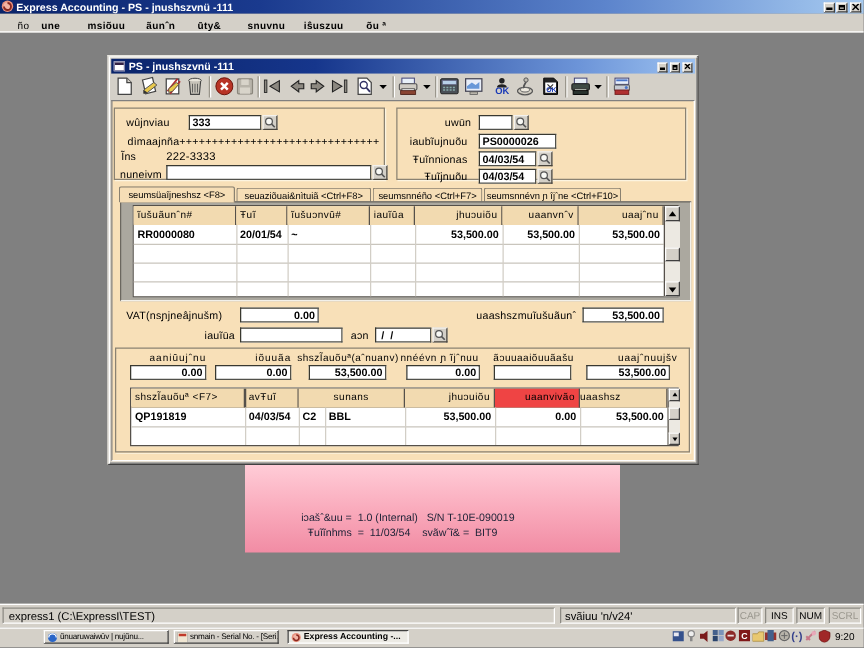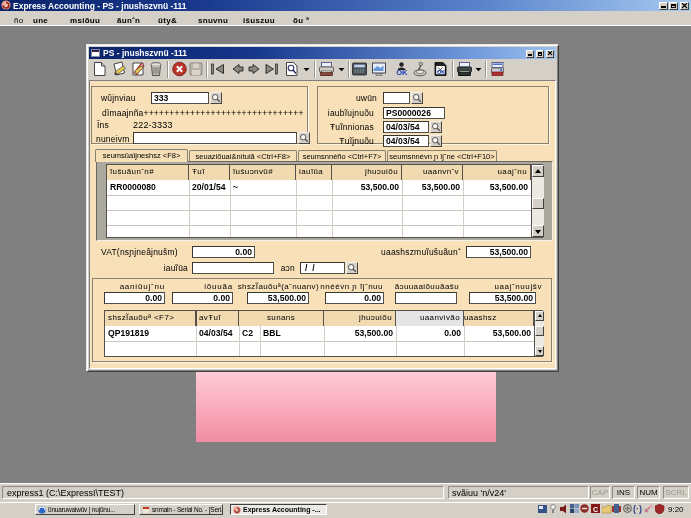--- a/index.html
+++ b/index.html
@@ -300,21 +300,21 @@
 <div class="field" style="left:325px;top:292px;width:59px;height:12px;text-align:right;line-height:10px;padding-right:2px">0.00</div>
 <div class="field" style="left:395px;top:292px;width:62px;height:12px"></div>
 <div class="field" style="left:469px;top:292px;width:67px;height:12px;text-align:right;line-height:10px;padding-right:2px">53,500.00</div>
 
 <div class="a" id="grid2" style="left:104px;top:310px;width:439px;height:47px;background:#fff;border:1px solid #55504a">
     <div style="position:absolute;left:0;top:0;width:429px;height:15px;background:#f2dab0;border-bottom:1px solid #55504a"></div>
     <div style="position:absolute;left:0px;top:0;width:91px;height:15px;border-right:1px solid #55504a;background:#f2dab0;font-size:8px;font-weight:normal;letter-spacing:0.4px;line-height:14px;overflow:hidden;padding-left:3px">shszĨauõuª &lt;F7&gt;</div>
     <div style="position:absolute;left:91px;top:0;width:43px;height:15px;border-right:1px solid #55504a;background:#f2dab0;font-size:8px;font-weight:normal;letter-spacing:0.4px;line-height:14px;overflow:hidden;padding-left:3px">avŦuĩ</div>
     <div style="position:absolute;left:134px;top:0;width:85px;height:15px;border-right:1px solid #55504a;background:#f2dab0;font-size:8px;font-weight:normal;letter-spacing:0.4px;line-height:14px;overflow:hidden;text-align:center">sunans</div>
     <div style="position:absolute;left:219px;top:0;width:72px;height:15px;border-right:1px solid #55504a;background:#f2dab0;font-size:8px;font-weight:normal;letter-spacing:0.4px;line-height:14px;overflow:hidden;text-align:right;padding-right:3px">jhuɔuiõu</div>
-    <div style="position:absolute;left:291px;top:0;width:68px;height:15px;border-right:1px solid #55504a;background:#e5e5e5;font-size:8px;font-weight:normal;letter-spacing:0.4px;line-height:14px;overflow:hidden;text-align:right;padding-right:3px">uaanvivão</div>
+    <div style="position:absolute;left:291px;top:0;width:68px;height:15px;border-right:1px solid #55504a;background:#ef4444;font-size:8px;font-weight:normal;letter-spacing:0.4px;line-height:14px;overflow:hidden;text-align:right;padding-right:3px">uaanvivão</div>
     <div style="position:absolute;left:359px;top:0;width:70px;height:15px;border-right:1px solid #55504a;background:#f2dab0;font-size:8px;font-weight:normal;letter-spacing:0.4px;line-height:14px;overflow:hidden;text-align:left;padding-right:3px">uaashsz</div>
     <div style="position:absolute;left:91px;top:0;width:1px;height:15px;background:#55504a"></div>
     <div style="position:absolute;left:0px;top:16px;width:91px;height:14px;font-size:8.6px;line-height:13px;padding-left:3px">QP191819</div>
     <div style="position:absolute;left:91px;top:16px;width:43px;height:14px;font-size:8.6px;line-height:13px;padding-left:3px">04/03/54</div>
     <div style="position:absolute;left:134px;top:16px;width:21px;height:14px;font-size:8.6px;line-height:13px;padding-left:3px">C2</div>
     <div style="position:absolute;left:155px;top:16px;width:64px;height:14px;font-size:8.6px;line-height:13px;padding-left:3px">BBL</div>
     <div style="position:absolute;left:219px;top:16px;width:72px;height:14px;font-size:8.6px;line-height:13px;text-align:right;padding-right:3px">53,500.00</div>
     <div style="position:absolute;left:291px;top:16px;width:68px;height:14px;font-size:8.6px;line-height:13px;text-align:right;padding-right:3px">0.00</div>
     <div style="position:absolute;left:359px;top:16px;width:70px;height:14px;font-size:8.6px;line-height:13px;text-align:right;padding-right:3px">53,500.00</div>
     <div style="position:absolute;left:0;top:30px;width:429px;height:1px;background:#c9c5bd"></div>
@@ -328,20 +328,22 @@
     <div style="position:absolute;left:430px;top:0;width:9px;height:10px;background:#d4d0c8;border:1px solid #404040;border-top-color:#fff;border-left-color:#fff">
       <div style="width:0;height:0;border-left:2.5px solid transparent;border-right:2.5px solid transparent;border-bottom:3.5px solid #000;margin:2px auto 0"></div>
     </div>
     <div style="position:absolute;left:430px;top:15px;width:9px;height:10px;background:#d4d0c8;border:1px solid #404040;border-top-color:#fff;border-left-color:#fff"></div>
     <div style="position:absolute;left:430px;top:35px;width:9px;height:10px;background:#d4d0c8;border:1px solid #404040;border-top-color:#fff;border-left-color:#fff">
       <div style="width:0;height:0;border-left:2.5px solid transparent;border-right:2.5px solid transparent;border-top:3.5px solid #000;margin:3px auto 0"></div>
     </div>
   </div>
 
 <div class="a" style="left:196px;top:372px;width:300px;height:70px;background:linear-gradient(180deg,#ffccd7 0%,#f9a8ba 55%,#f18ca4 100%)">
+<div style="position:absolute;left:45px;top:37px;font-size:8.5px;color:#1c2236;font-weight:normal;white-space:nowrap">iɔašˆ&amp;uu&nbsp;=&nbsp;&nbsp;1.0 (Internal)&nbsp;&nbsp;&nbsp;S/N T-10E-090019</div>
+<div style="position:absolute;left:50px;top:49px;font-size:8.5px;color:#1c2236;font-weight:normal;white-space:nowrap">Ŧuĩĩnhms&nbsp;&nbsp;=&nbsp;&nbsp;11/03/54&nbsp;&nbsp;&nbsp;&nbsp;svãwˆĩ&amp;&nbsp;=&nbsp;&nbsp;BIT9</div>
 </div>
 
 <div class="a" style="left:0;top:483px;width:691px;height:19px;background:#d4d0c8;border-top:1px solid #fff"></div>
 <div class="statuspanel" style="left:2px;top:486px;width:442px;height:13px;line-height:12px;padding-left:4px;font-size:9px">express1 (C:\ExpressI\TEST)</div>
 <div class="statuspanel" style="left:448px;top:486px;width:141px;height:13px;line-height:12px;padding-left:3px;font-size:9px">svãiuu 'n/v24'</div>
 <div class="statuspanel" style="left:590px;top:486px;width:20px;height:13px;line-height:12px;text-align:center;font-size:8px;color:#9a978e">CAP</div>
 <div class="statuspanel" style="left:612px;top:486px;width:23px;height:13px;line-height:12px;text-align:center;font-size:8px">INS</div>
 <div class="statuspanel" style="left:637px;top:486px;width:23px;height:13px;line-height:12px;text-align:center;font-size:8px">NUM</div>
 <div class="statuspanel" style="left:663px;top:486px;width:26px;height:13px;line-height:12px;text-align:center;font-size:8px;color:#9a978e">SCRL</div>
 

